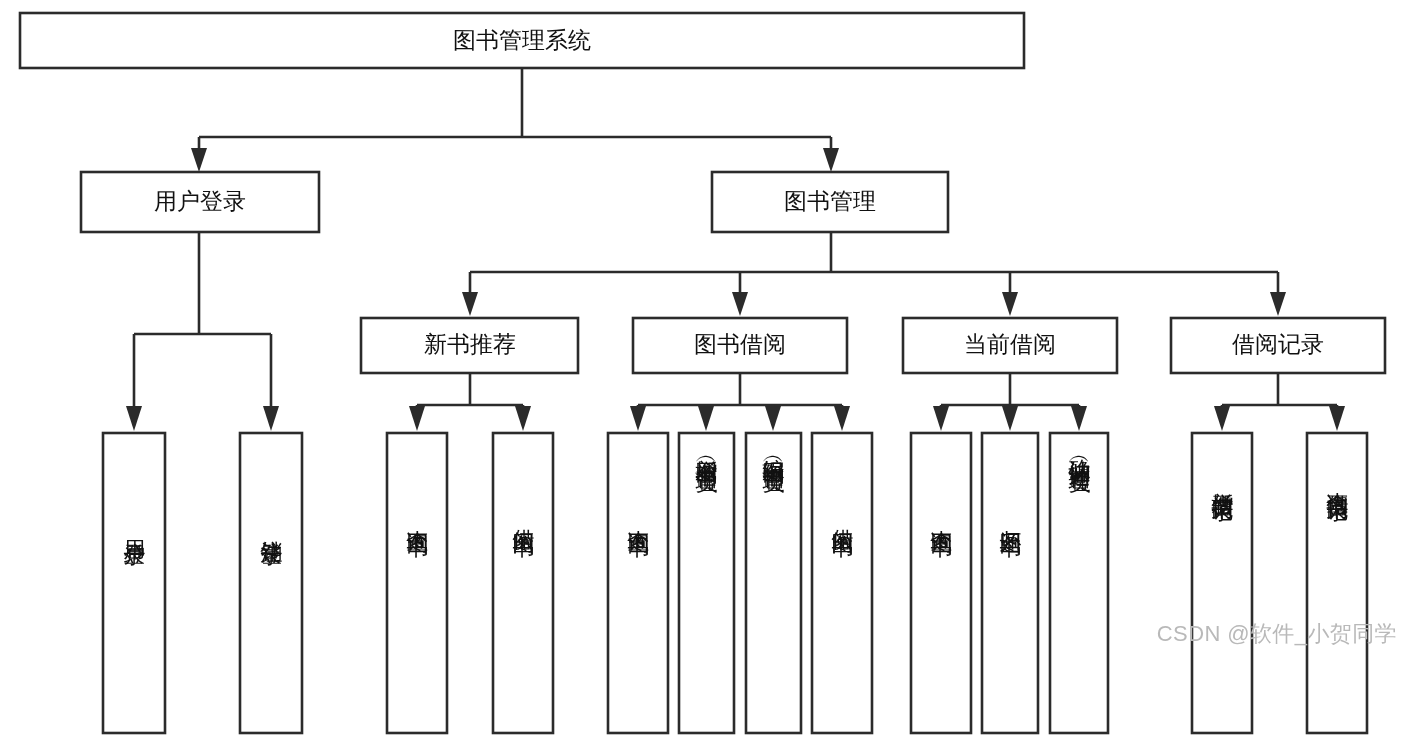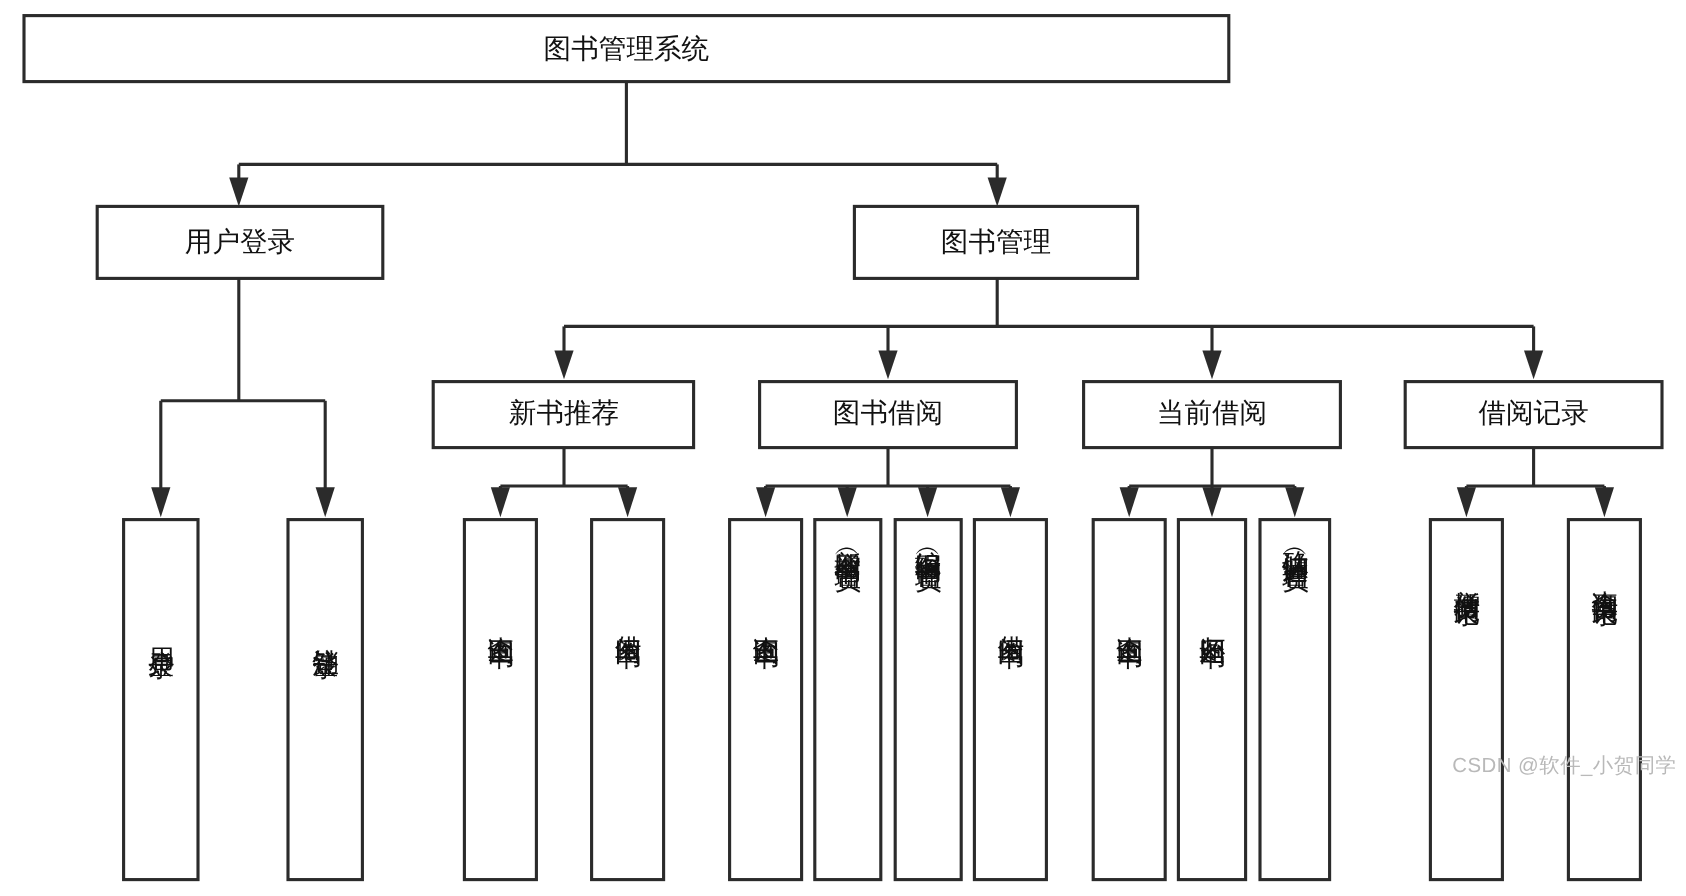--- a/index.html
+++ b/index.html
@@ -61,21 +61,21 @@
     letter-spacing: 2px;
     white-space: nowrap;
     transform: translateX(-50%);
     text-align: center;
   }
   .watermark {
     position: absolute;
     right: 8px;
     bottom: 6px;
     font-family: "Liberation Sans", "DejaVu Sans", sans-serif;
-    font-size: 17px;
+    font-size: 22px;
     color: #b9b9b9;
     letter-spacing: 0.4px;
     white-space: nowrap;
     user-select: none;
   }
 </style>
 </head>
 <body>
 
 <div id="diagram-root">

